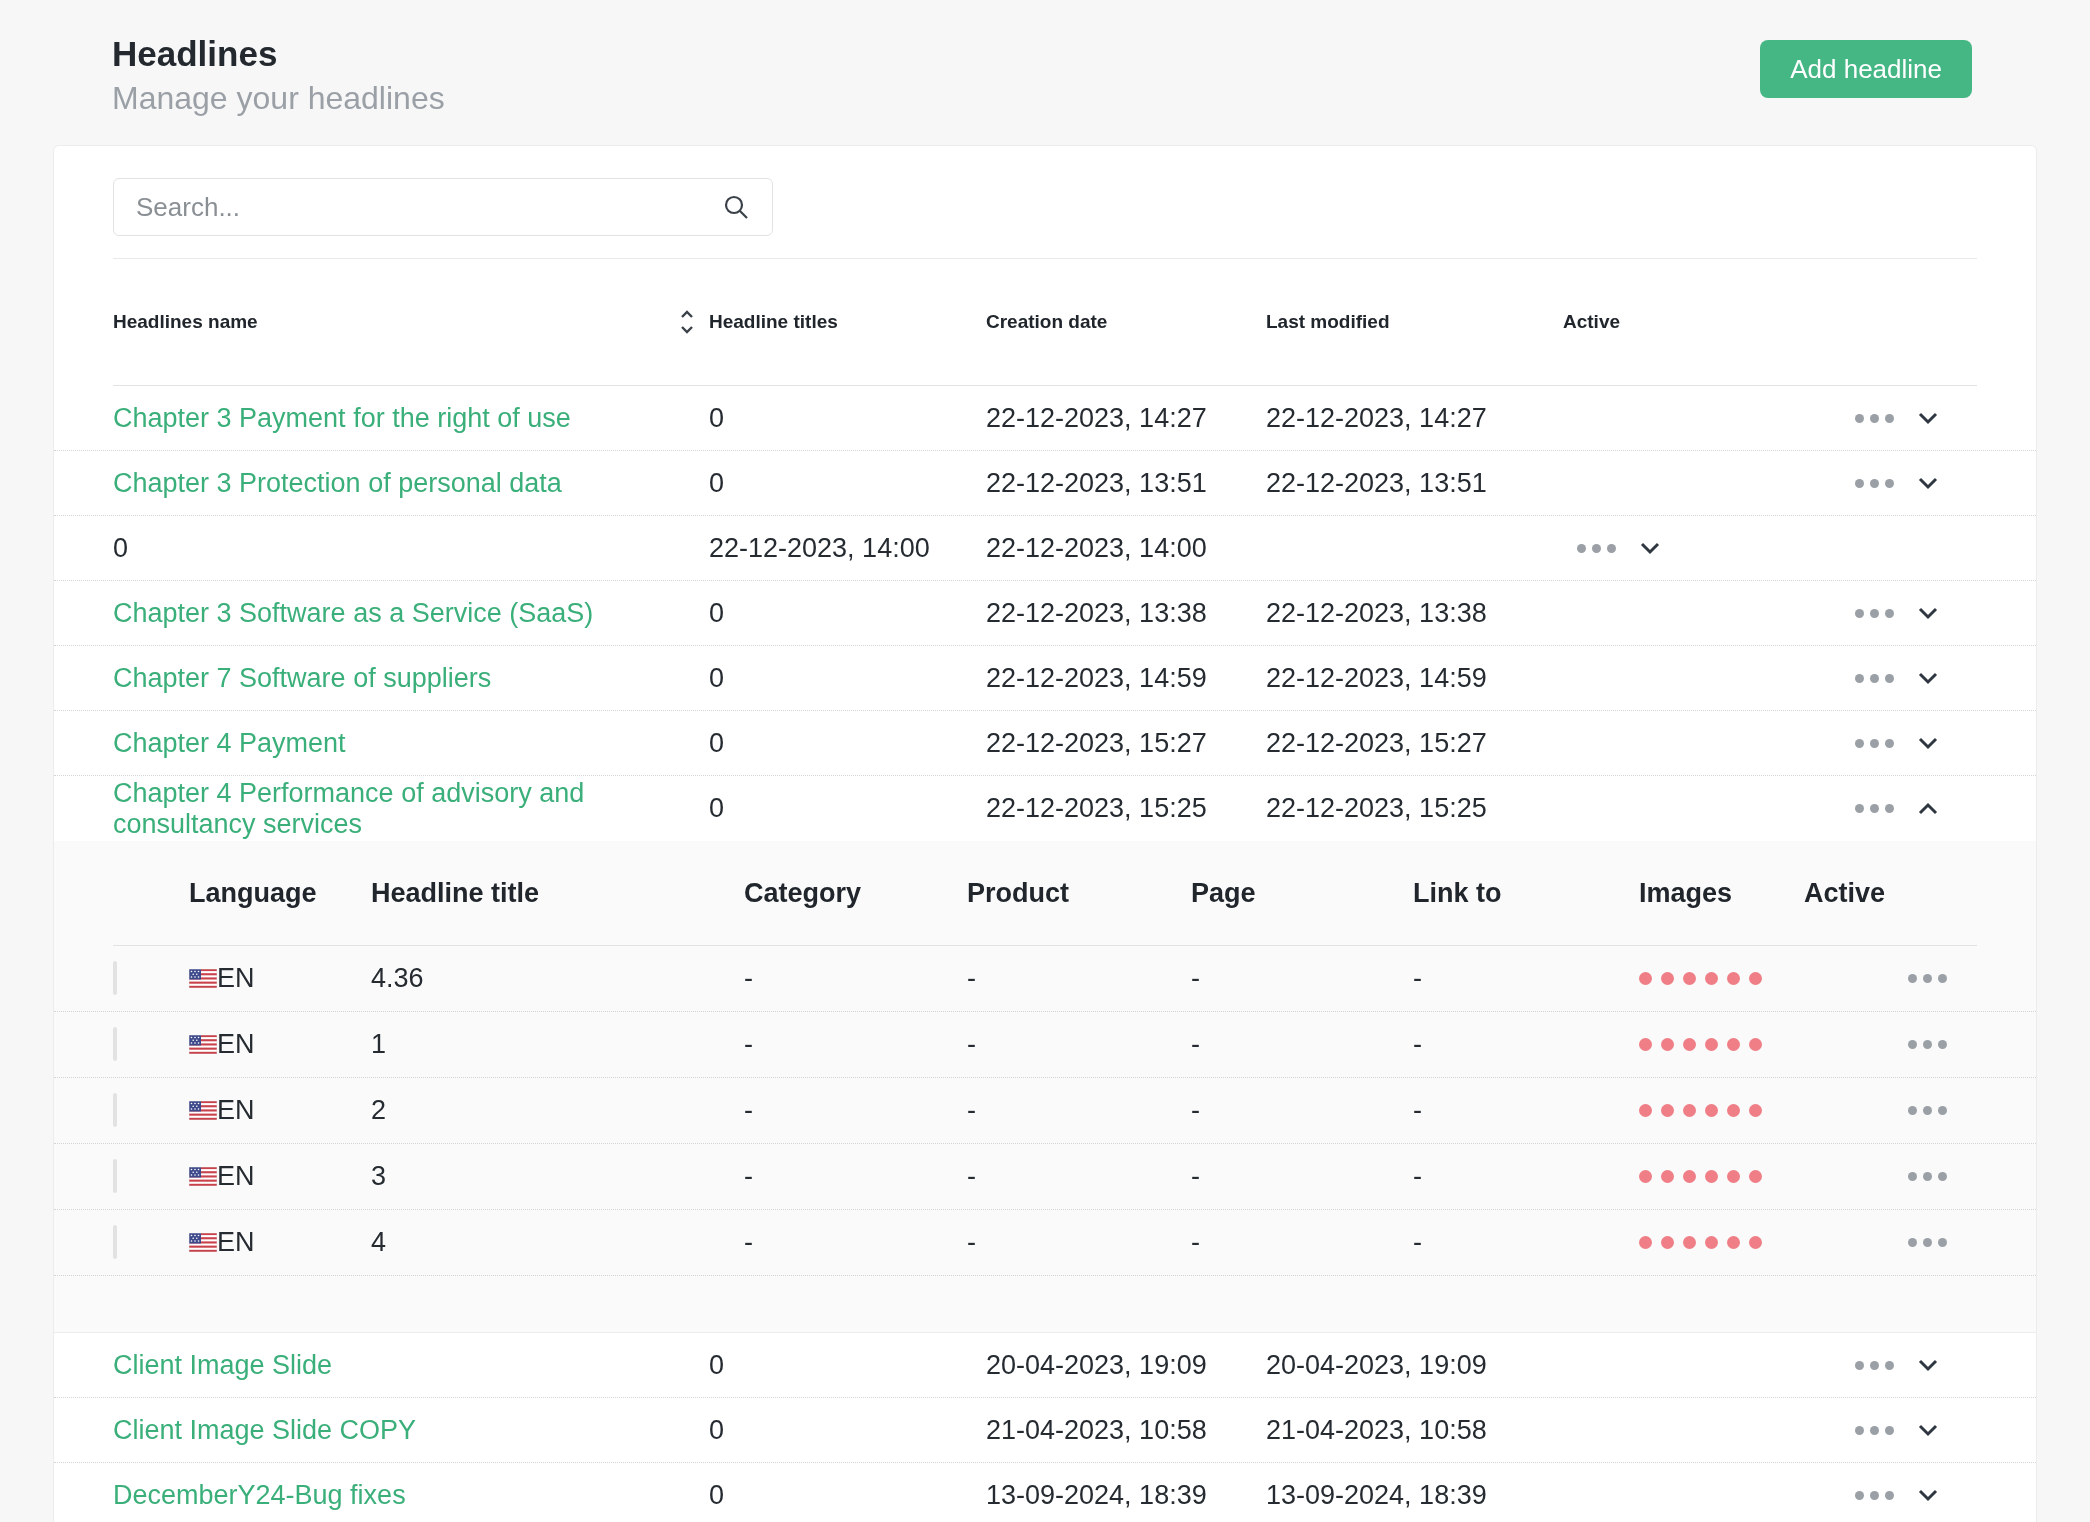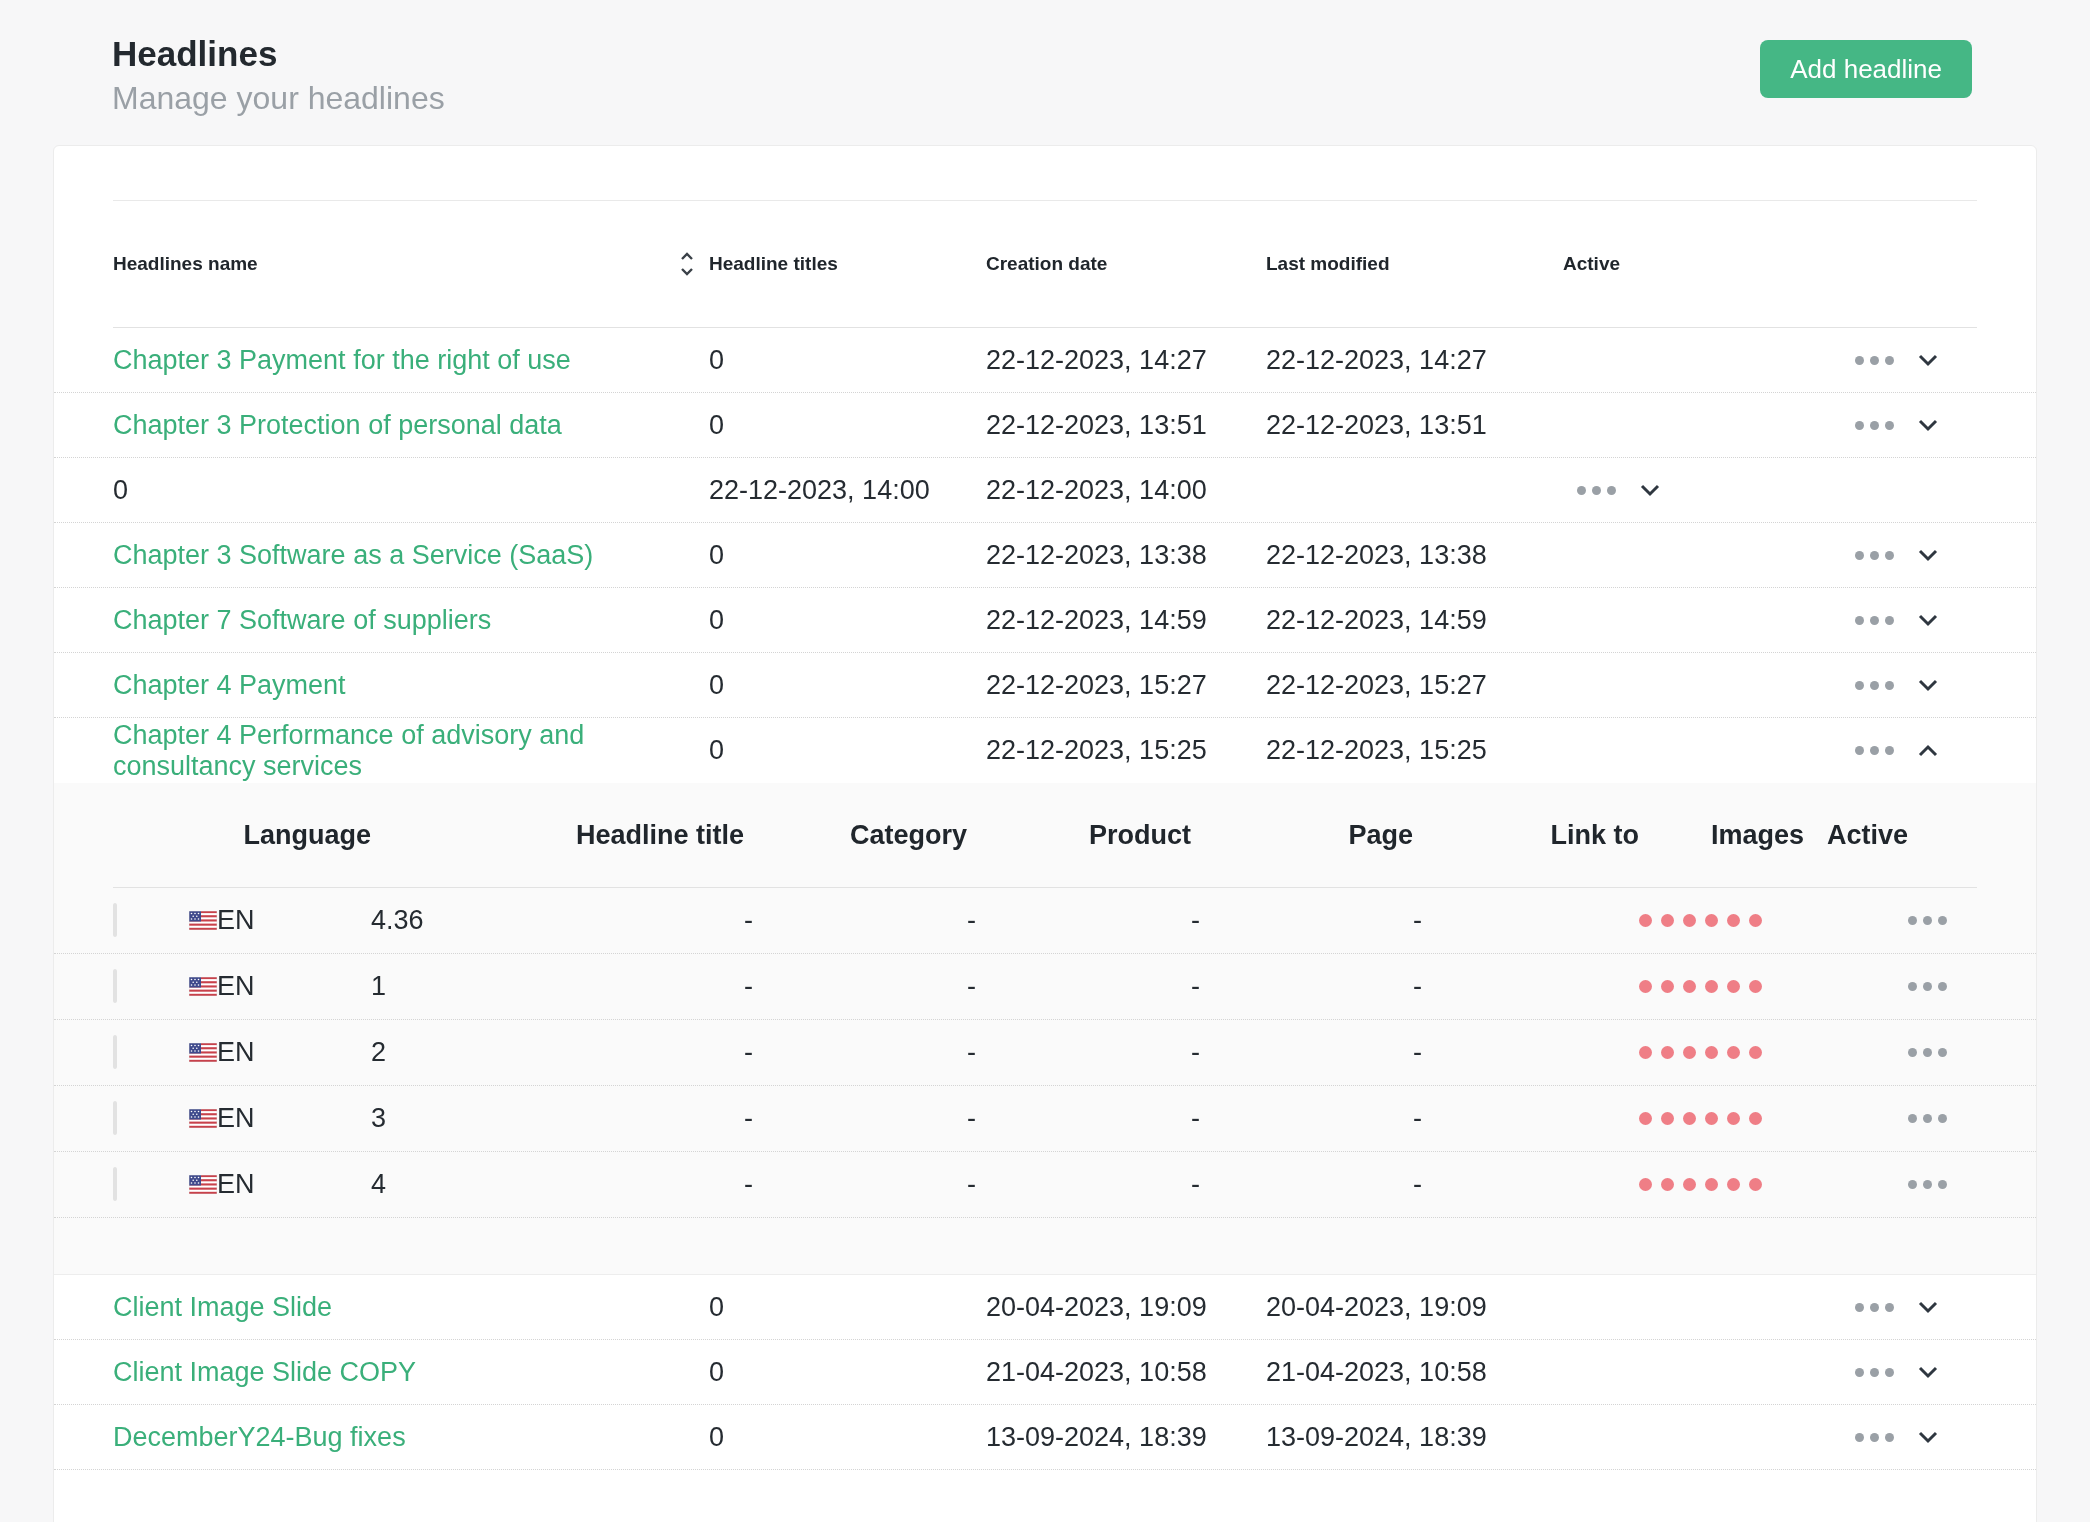--- a/index.html
+++ b/index.html
@@ -69,21 +69,21 @@
   .chev { cursor: pointer; display: flex; }
 
   
   .expanded { background: #fafafa; border-bottom: 1px solid #ededed; }
   .subhead, .srow {
     display: grid;
     grid-template-columns: 76px 182px 373px 223px 224px 222px 226px 165px 104px 1fr;
     padding: 0 59px;
     align-items: center;
   }
-  .subhead { height: 104px; font-size: 27px; font-weight: 700; color: #20262c; text-align: right; }
+  .subhead { height: 104px; font-size: 27px; font-weight: 700; color: #20262c; }
   .subhead-border { margin: 0 59px; border-bottom: 1px solid #e2e2e2; }
   .srow { height: 66px; font-size: 27px; border-bottom: 1px dotted #d4d4d4; }
   .expanded-pad { height: 56px; }
   .checkbox { width: 22px; height: 22px; border: 2px solid #e2e2e2; border-radius: 5px; background: #fff; cursor: pointer; }
   .lang { display: flex; align-items: center; gap: 0; }
   .img-dots { display: flex; gap: 9px; }
   .img-dot { width: 13px; height: 13px; border-radius: 50%; background: #ef7e86; }
   .scircle { width: 45px; height: 45px; border-radius: 50%; background: #45b785; }
 </style>
 </head>
@@ -91,20 +91,27 @@
 
 <div class="topbar">
   <div class="page-title">Headlines</div>
   <div class="page-subtitle">Manage your headlines</div>
   <button class="add-btn">Add headline</button>
 </div>
 
 <div class="card">
 
   <div class="search-section">
+    <div class="search-box">
+      <input type="text" placeholder="Search..." style="">
+      <svg width="28" height="28" viewBox="0 0 28 28" fill="none" stroke="#3a4148" stroke-width="2.2">
+        <circle cx="12" cy="12" r="8"></circle>
+          <line x1="18" y1="18" x2="25" y2="25"></line>
+      </svg>
+    </div>
     <div class="search-divider"></div>
   </div>
 
   <div class="thead">
     <div class="name-h">
       <span>Headlines name</span>
       <svg width="16" height="28" viewBox="0 0 16 28" fill="none" stroke="#3a4148" stroke-width="2.4">
         <polyline points="3,9 8,4 13,9"></polyline>
           <polyline points="3,19 8,24 13,19"></polyline>
       </svg>

